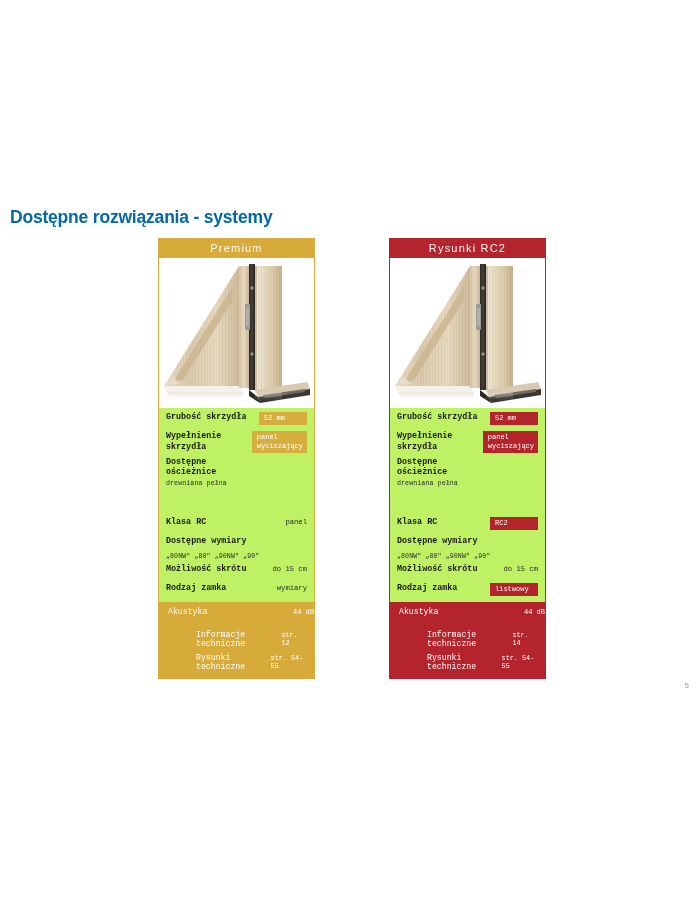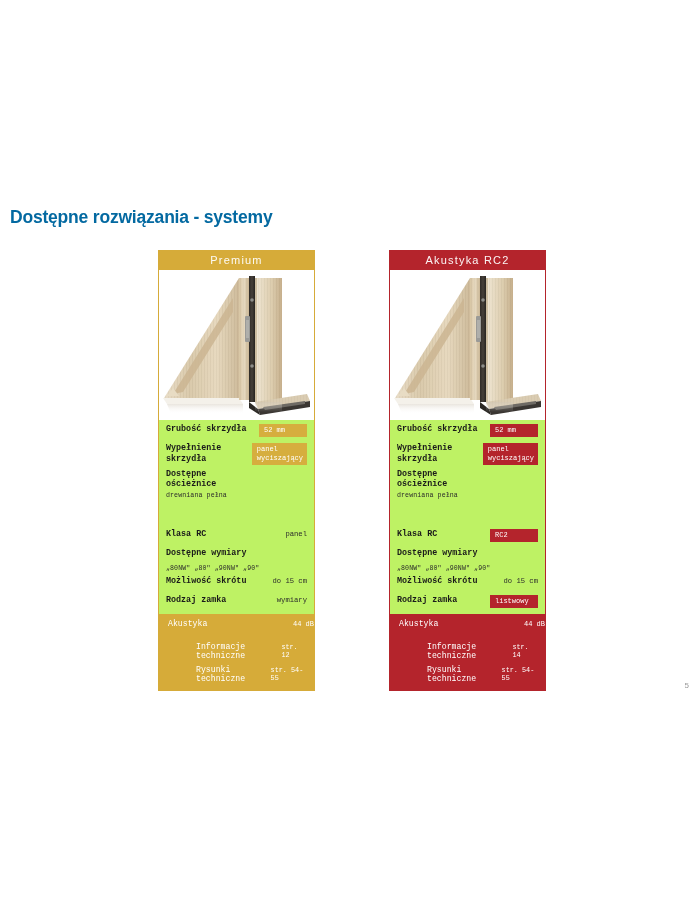--- a/index.html
+++ b/index.html
@@ -15,21 +15,21 @@
     font-size:17.5px;font-weight:bold;letter-spacing:-0.2px;
     color:#0369a1;white-space:nowrap;
   }
 
   .page-number{
     position:absolute;right:11px;top:681px;
     font-size:8px;color:#9a9a9a;
   }
 
   
-  .panel{position:absolute;top:250px;width:157px;height:437px;}
+  .panel{position:absolute;top:238px;width:157px;height:437px;}
   .panel.gold{left:158px;}
   .panel.red{left:389px;width:157px;}
 
   .panel-head{
     height:20px;display:flex;align-items:center;justify-content:center;
   }
   .panel.gold .panel-head{background:#d6ab39;}
   .panel.red  .panel-head{background:#b4242c;}
   .panel-head .title{
     font-size:11px;color:#ffffff;letter-spacing:1.2px;font-weight:400;
@@ -237,21 +237,21 @@
             <span class="lv">str. 54-55</span>
           </div>
         </div>
       </div>
 
     </div>
   </div>
 
   <div class="panel red">
     <div class="panel-head">
-      <span class="title">Akustyka RC2</span>
+      <span class="title">Rysunki RC2</span>
     </div>
     <div class="panel-body">
 
       <div class="figure">
         <svg width="154" height="150" viewBox="0 0 154 150" xmlns="http://www.w3.org/2000/svg" aria-hidden="true">
           <rect width="154" height="150" fill="#ffffff"></rect>
           <polygon points="5,128 80,8 80,128" fill="url(#wA)"></polygon>
           <polygon points="5,128 80,8 80,128" fill="url(#grain)" opacity=".8"></polygon>
           <polygon points="14,124 74,28 74,42 24,122" fill="#cbb592" opacity=".85"></polygon>
           <polygon points="8,126 20,126 14,118" fill="#e8dcc4"></polygon>

